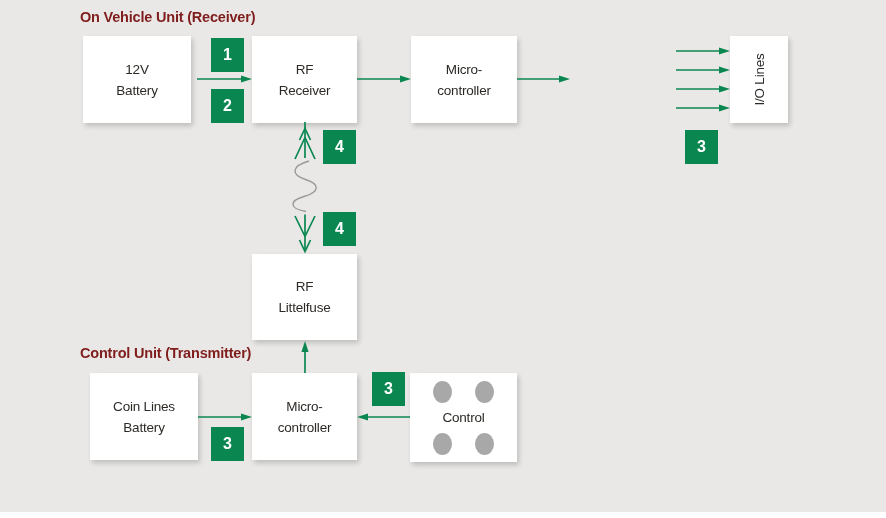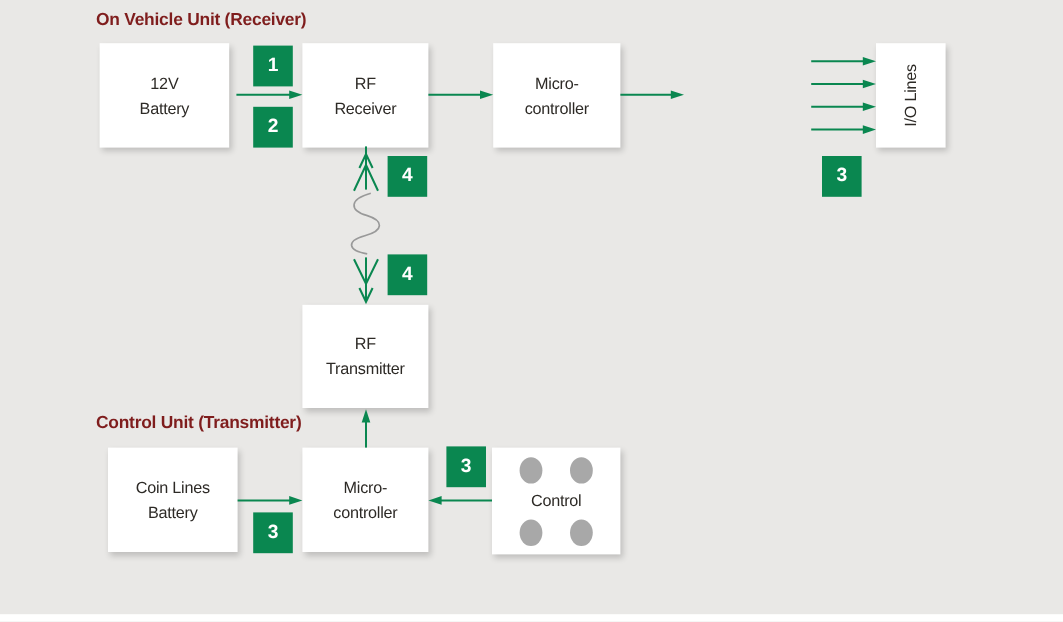--- a/index.html
+++ b/index.html
@@ -60,21 +60,21 @@
   <div class="box" id="box-micro-rx">
     <span>Micro-</span>
     <span>controller</span>
   </div>
   <div class="box" id="box-io">
     <span class="vert-label">I/O Lines</span>
   </div>
 
   <div class="box" id="box-rftx">
     <span>RF</span>
-    <span>Transmitter</span>
+    <span>Littelfuse</span>
   </div>
   <div class="box" id="box-coin">
     <span>Coin Lines</span>
     <span>Battery</span>
   </div>
   <div class="box" id="box-micro-tx">
     <span>Micro-</span>
     <span>controller</span>
   </div>
   <div class="box" id="box-buttons">

